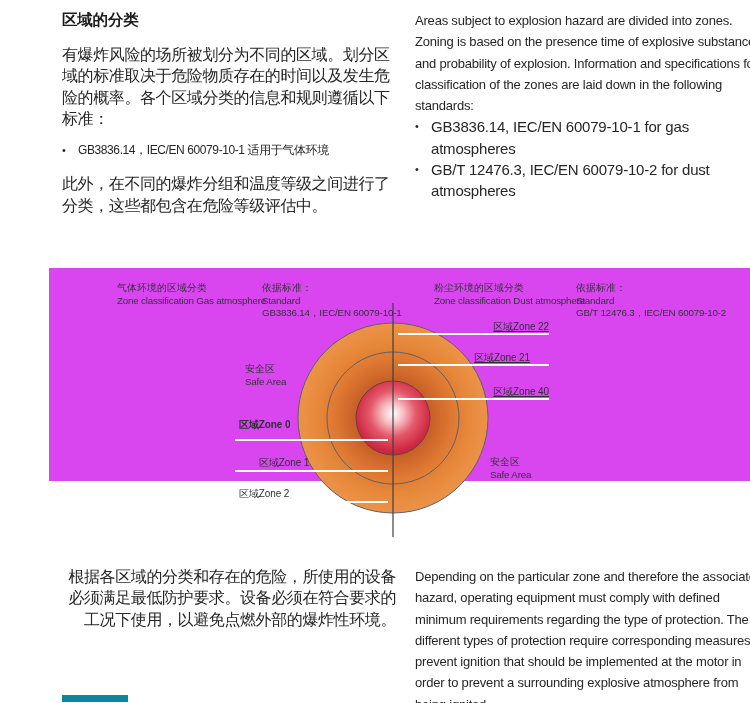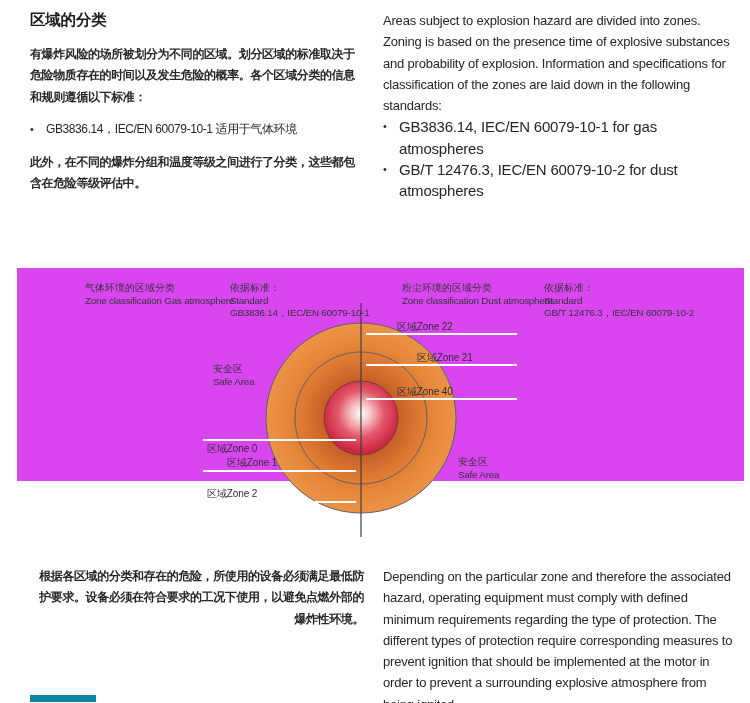--- a/index.html
+++ b/index.html
@@ -1,38 +1,38 @@
 <!DOCTYPE html>
 <html><head>
 <meta charset="utf-8">
 <style>
   html,body{margin:0;padding:0;}
   body{
     width:750px;height:703px;background:#ffffff;position:relative;overflow:hidden;
     font-family:"Liberation Sans","DejaVu Sans",sans-serif;color:#262626;
   }
-  .abs{position:absolute;}
+  .abs{position:absolute;margin-left:32px;}
   
   .col-zh{left:30px;top:10px;width:334px;}
   .col-en{left:383px;top:10px;width:352px;}
   .heading{font-size:15.5px;font-weight:bold;color:#1c1c1c;margin:0 0 13px 0;letter-spacing:-0.2px;}
   .para{margin:0;font-size:13px;line-height:21.3px;letter-spacing:-0.2px;}
-  .para.zh{font-size:12px;letter-spacing:-0.4px;font-weight:bold;}
+  .para.zh{font-size:16px;letter-spacing:-0.4px;}
   .bullets{margin:11px 0 0 0;padding:0;list-style:none;}
   .col-en .bullets{margin-top:0;}
   .bullets li{display:flex;font-size:15px;line-height:21.3px;letter-spacing:-0.2px;}
   .bullets.zh li{font-size:12px;letter-spacing:-0.4px;}
   .bullets li::before{content:"•";width:16px;flex:0 0 16px;font-size:11px;}
   .further{margin-top:12px;}
   
   .panel{left:17px;top:268px;width:727px;height:213px;background:#d946ef;}
   .panel .lbl{position:absolute;font-size:9.8px;line-height:12.5px;color:#33343a;letter-spacing:-0.2px;white-space:nowrap;}
   .panel .lbl .zh-line{letter-spacing:0.2px;}
   .zone-lbl{position:absolute;font-size:10px;color:#2e2f35;white-space:nowrap;letter-spacing:-0.1px;}
-  .zone-lbl.right{width:120px;}
+  .zone-lbl.right{text-align:right;width:120px;text-decoration:underline;}
   
   .bottom-zh{left:30px;top:566px;width:334px;text-align:right;}
   .bottom-en{left:383px;top:566px;width:352px;}
   
   .accent-bar{left:30px;top:695px;width:66px;height:7px;background:#0f86a0;}
 </style>
 </head>
 <body>
 
 <section class="abs col-zh">
@@ -107,26 +107,26 @@
 
   <div class="lbl" style="left:196px;top:95px;">
     <div class="zh-line">安全区</div>
     <div>Safe Area</div>
   </div>
   <div class="lbl" style="left:441px;top:188px;">
     <div class="zh-line">安全区</div>
     <div>Safe Area</div>
   </div>
 
-  <div class="zone-lbl" style="left:190px;top:174px;">区域Zone 0</div>
+  <div class="zone-lbl" style="left:190px;top:150px;font-weight:bold;">区域Zone 0</div>
   <div class="zone-lbl" style="left:190px;top:188px;padding-left:20px;">区域Zone 1</div>
   <div class="zone-lbl" style="left:190px;top:219px;">区域Zone 2</div>
 
   <div class="zone-lbl right" style="left:380px;top:52px;">区域Zone 22</div>
-  <div class="zone-lbl right" style="left:400px;top:83px;">区域Zone 21</div>
+  <div class="zone-lbl right" style="left:361px;top:83px;">区域Zone 21</div>
   <div class="zone-lbl right" style="left:380px;top:117px;">区域Zone 40</div>
 </div>
 
 <section class="abs bottom-zh">
   <p class="para zh">根据各区域的分类和存在的危险，所使用的设备必须满足最低防护要求。设备必须在符合要求的工况下使用，以避免点燃外部的爆炸性环境。</p>
 </section>
 <section class="abs bottom-en">
   <p class="para">Depending on the particular zone and therefore the associated hazard, operating equipment must comply with defined minimum requirements regarding the type of protection. The different types of protection require corresponding measures to prevent ignition that should be implemented at the motor in order to prevent a surrounding explosive atmosphere from being ignited.</p>
 </section>
 

